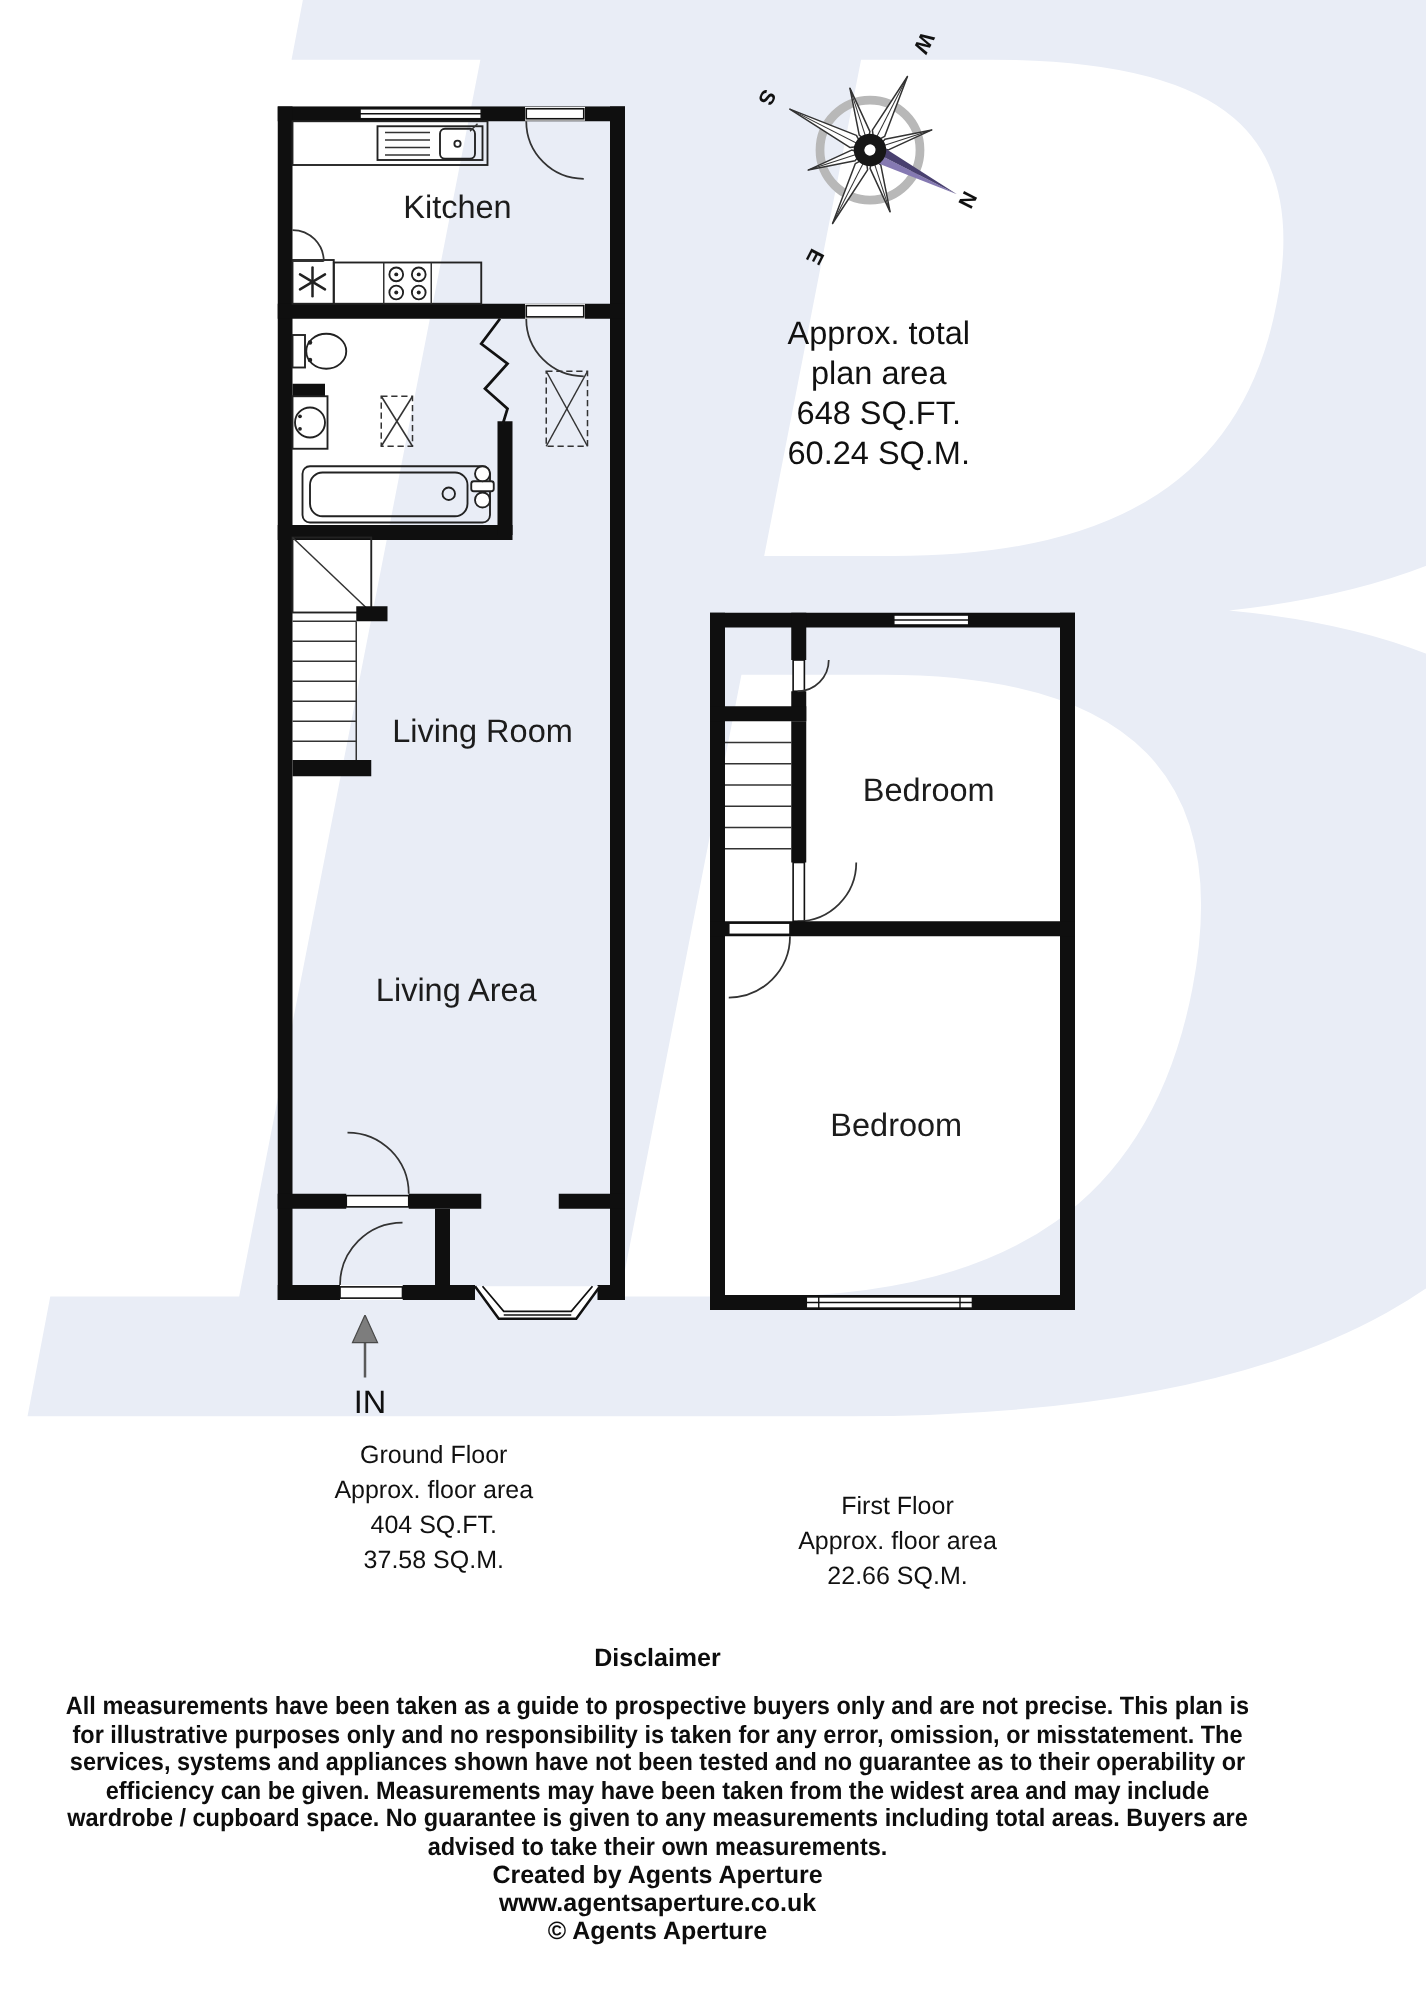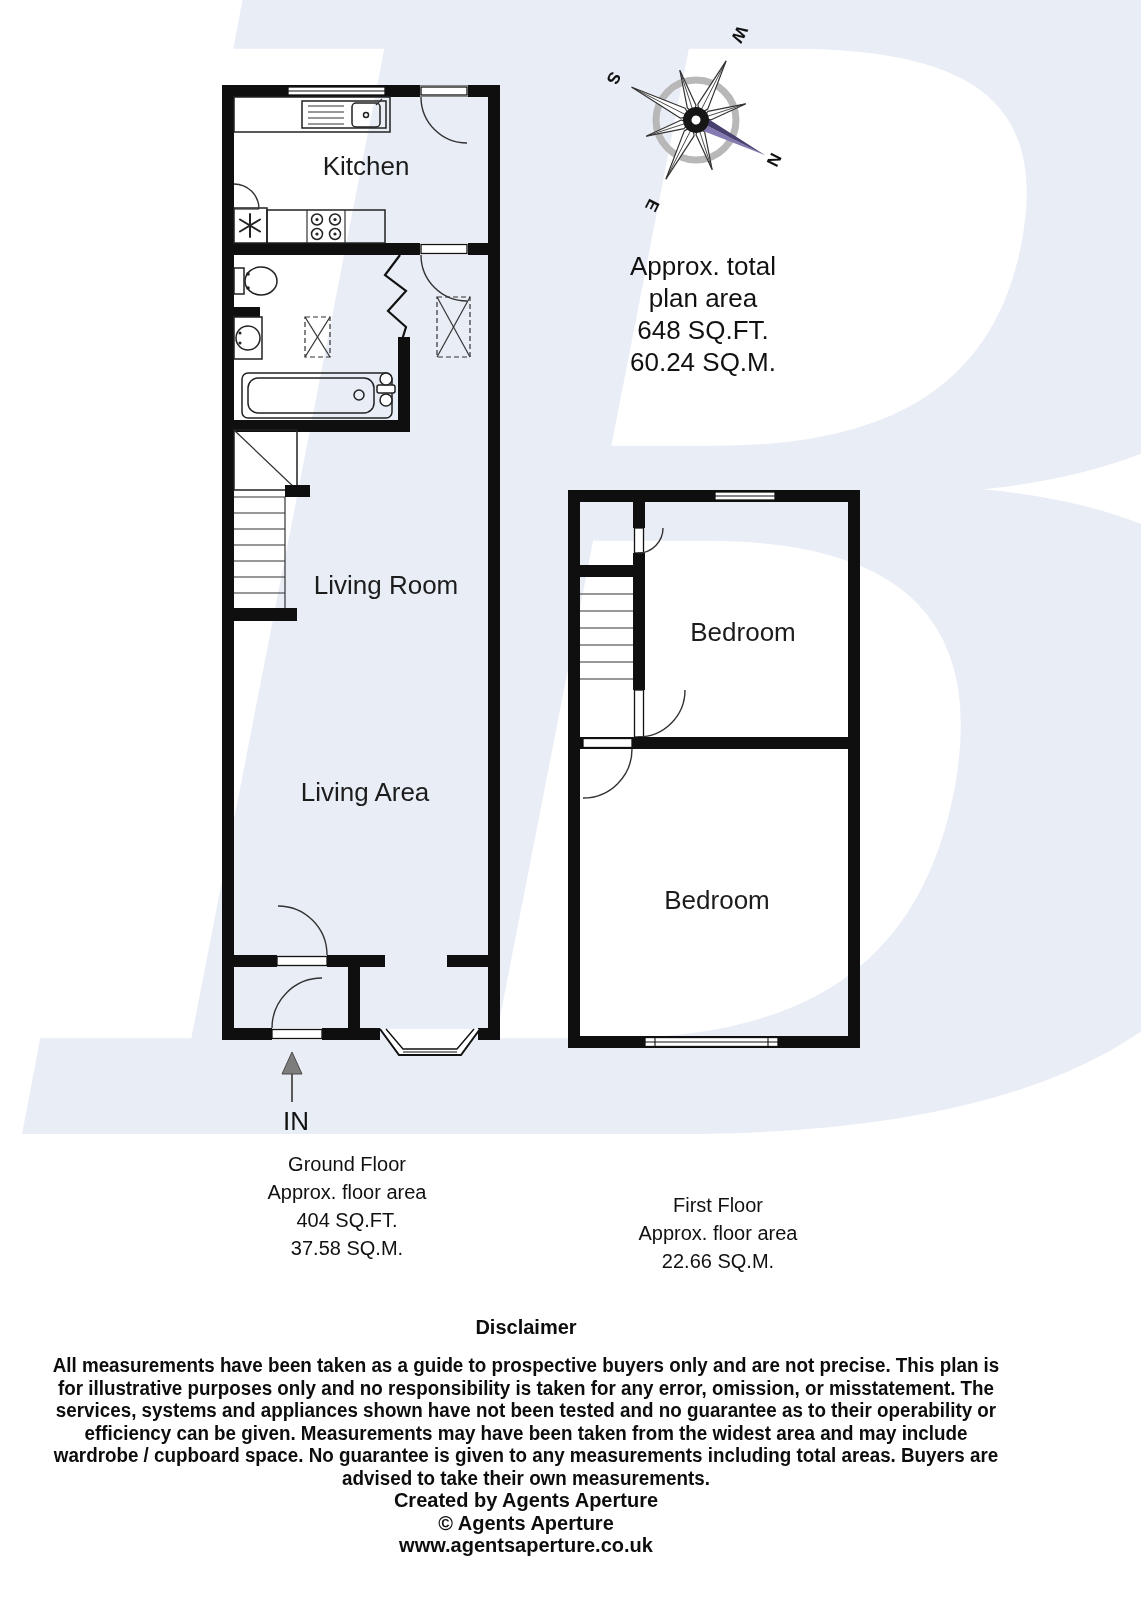--- a/index.html
+++ b/index.html
@@ -326,18 +326,18 @@
     <div class="lines">
       <div>All measurements have been taken as a guide to prospective buyers only and are not precise. This plan is</div>
       <div>for illustrative purposes only and no responsibility is taken for any error, omission, or misstatement. The</div>
       <div>services, systems and appliances shown have not been tested and no guarantee as to their operability or</div>
       <div>efficiency can be given. Measurements may have been taken from the widest area and may include</div>
       <div>wardrobe / cupboard space. No guarantee is given to any measurements including total areas. Buyers are</div>
       <div>advised to take their own measurements.</div>
     </div>
     <div class="tail">
       <div>Created by Agents Aperture</div>
+      <div>www.agentsaperture.co.uk</div>
       <div>© Agents Aperture</div>
-      <div>www.agentsaperture.co.uk</div>
     </div>
   </div>
 
 </div>
 
 </body></html>

